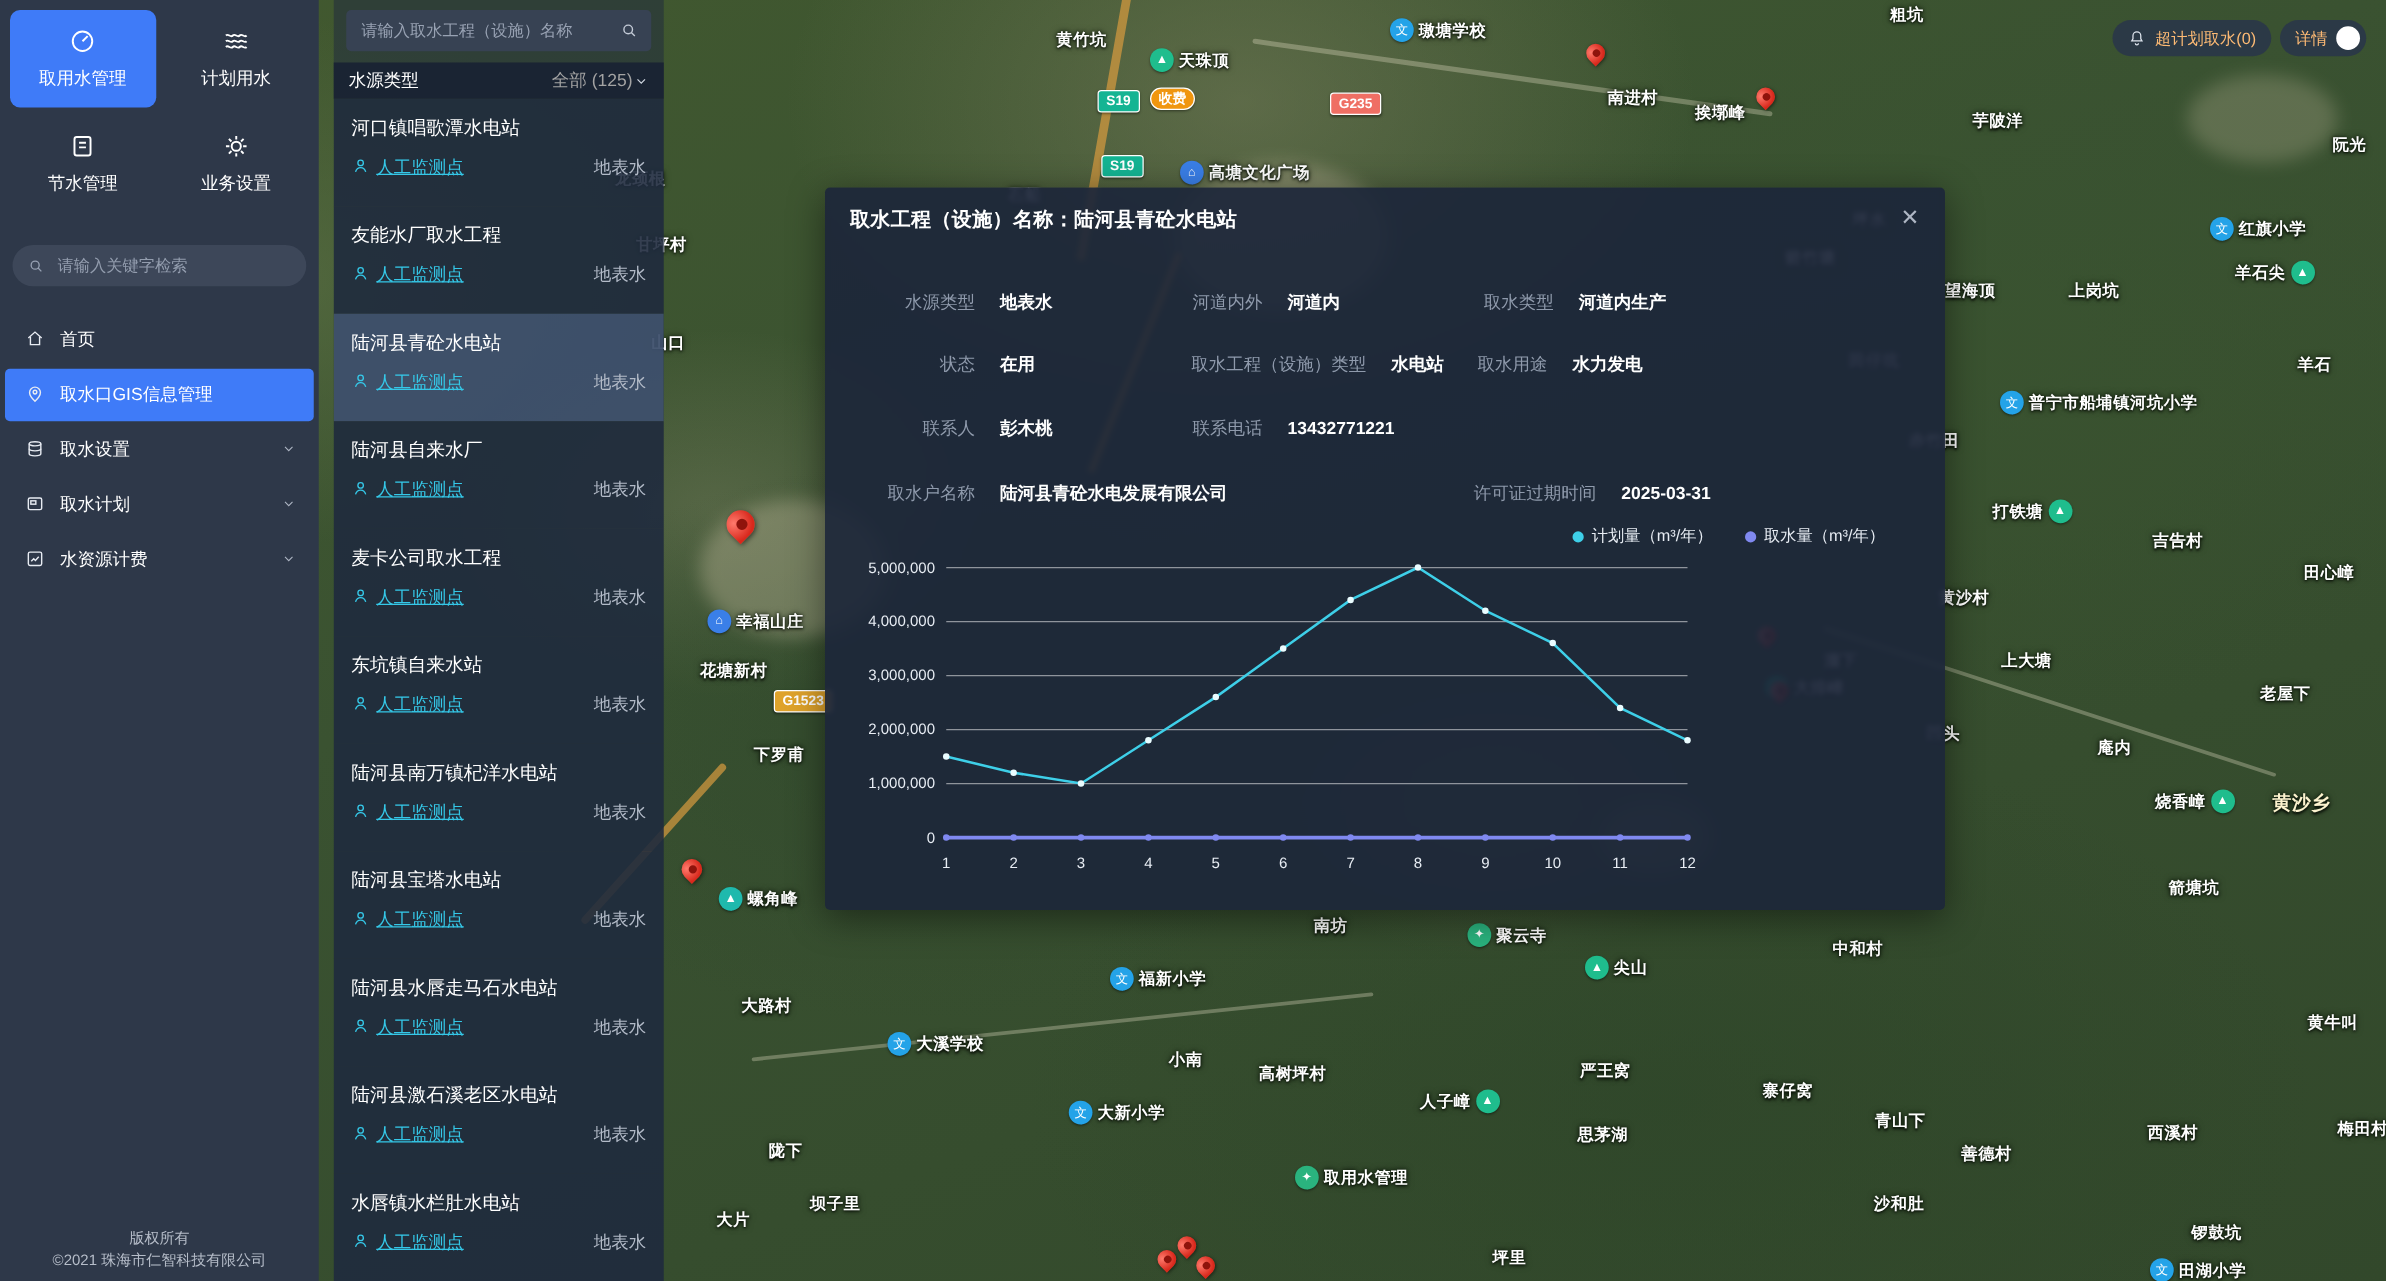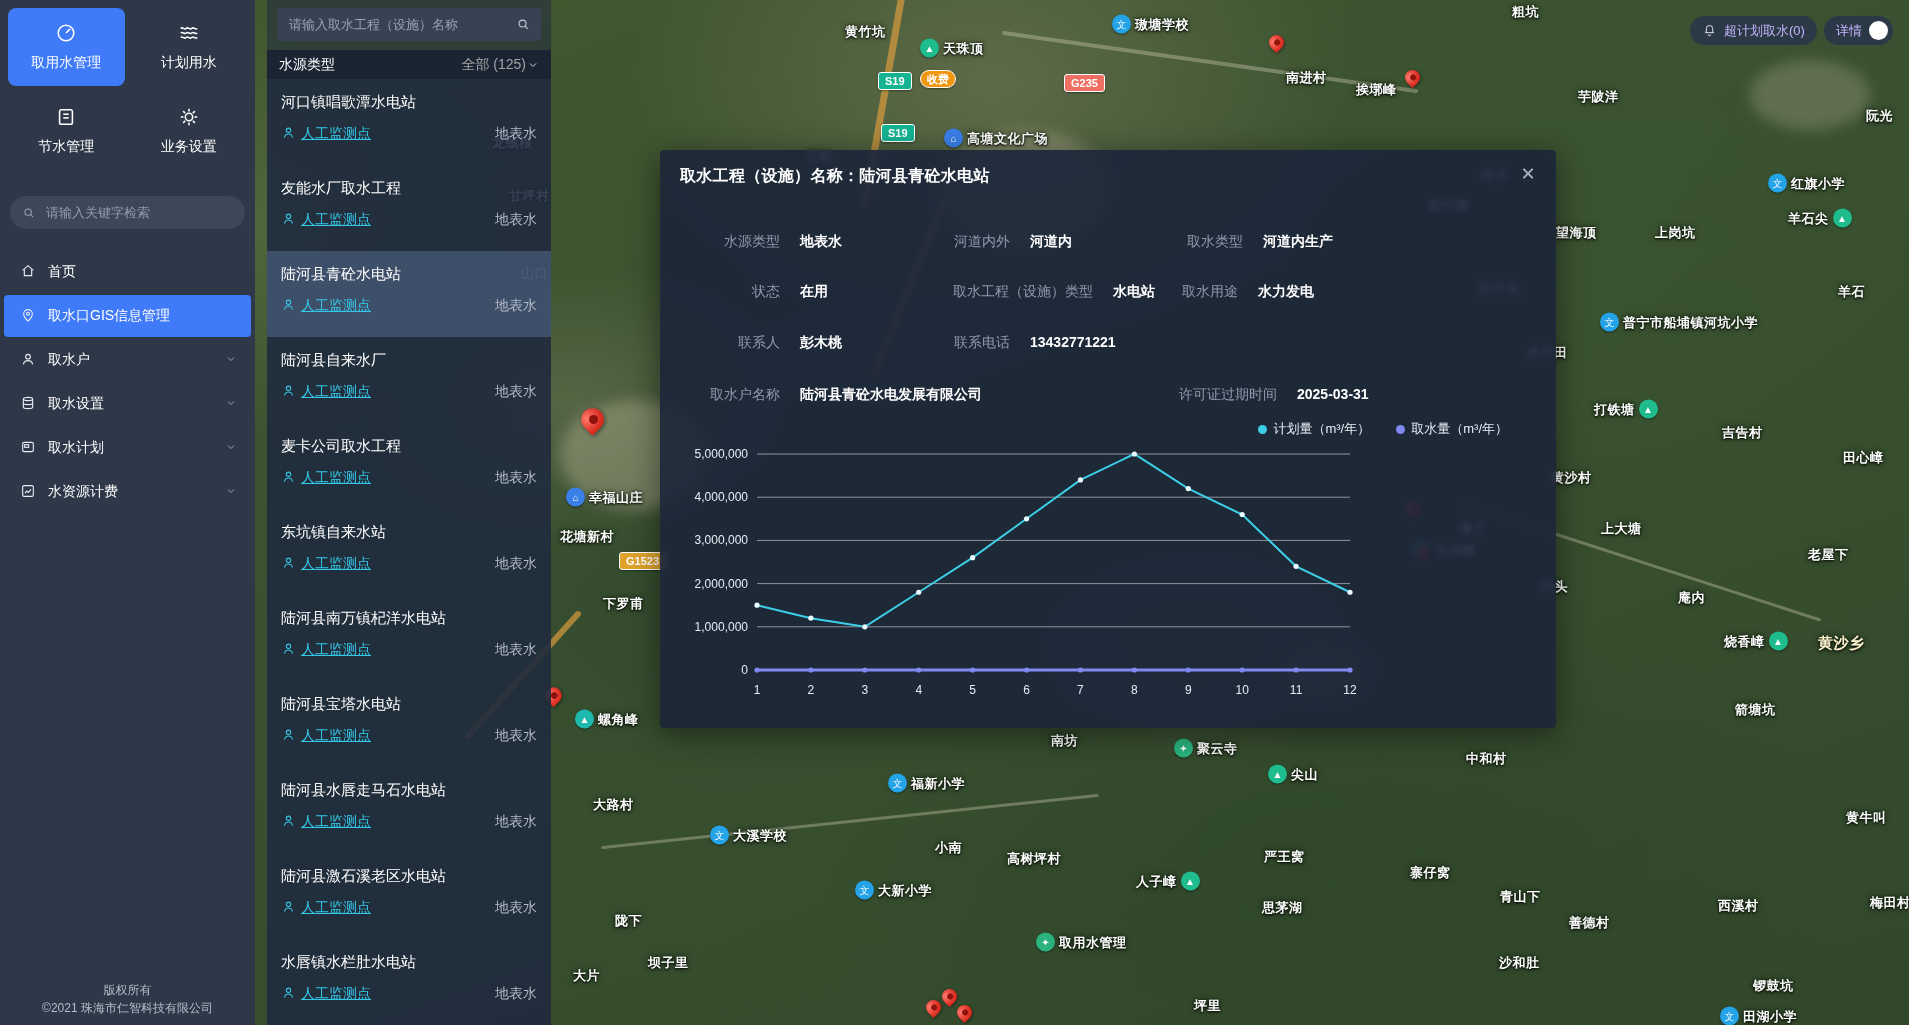--- a/index.html
+++ b/index.html
@@ -44,21 +44,21 @@
   .pin i{position:absolute;inset:4.5px;background:#8f130c;border-radius:50%}
 
   .shield{position:absolute;z-index:2;color:#fff;font-size:11px;font-weight:700;
     padding:1px 6px;border-radius:3px;border:1px solid #fff;line-height:14px;
     box-shadow:0 1px 2px rgba(0,0,0,.4)}
   .sh-green{background:#14b493}.sh-orange{background:#f0960f;border-radius:9px}
   .sh-red{background:#ef6f64}.sh-yellow{background:#dfa32b}
 
   
   .ctrl{position:absolute;top:16px;z-index:15;height:29px;display:flex;align-items:center;
-    background:rgba(41,53,74,.85);border-radius:15px;color:#c4b5fd;font-size:13px;gap:7px;
+    background:rgba(41,53,74,.85);border-radius:15px;color:#fdba74;font-size:13px;gap:7px;
     padding:0 12px;cursor:pointer}
   .ctrl svg{width:15px;height:15px;stroke:#dfe5ee;fill:none;stroke-width:1.6}
   #ctrl-alarm{left:1690px}
   #ctrl-detail{left:1824px;padding-right:5px}
   .knob{width:19px;height:19px;background:#fff;border-radius:50%}
 
   
   .sidebar{position:absolute;left:0;top:0;width:255px;height:1025px;background:#2e3849;z-index:10;
     color:#fff}
   .mod-grid{display:grid;grid-template-columns:1fr 1fr;gap:6px;padding:8px}
@@ -75,21 +75,21 @@
   .menu-item{height:42px;margin:2px 4px;display:flex;align-items:center;gap:12px;padding:0 16px;
     font-size:14px;border-radius:4px;cursor:pointer;position:relative}
   .menu-item.active{background:#3f7bf8}
   .menu-item svg{width:16px;height:16px;stroke:#e7ebf2;fill:none;stroke-width:1.7;flex:0 0 auto}
   .menu-item .chev{position:absolute;right:14px}
   .menu-item .chev svg{width:12px;height:12px;stroke:#aeb6c4}
   .side-footer{position:absolute;bottom:8px;width:100%;text-align:center;color:#b6bdc9;
     font-size:12px;line-height:18px}
 
   
-  .panel{position:absolute;left:267px;top:0;width:284px;height:1025px;z-index:5;
+  .panel{position:absolute;left:267px;top:0;width:264px;height:1025px;z-index:5;
     background:rgba(33,43,62,.55)}
   .p-search{position:absolute;left:10px;right:10px;top:8px;height:33px;background:rgba(56,66,86,.9);
     border-radius:4px;display:flex;align-items:center;padding:0 10px;gap:6px}
   .p-search input{background:transparent;border:none;outline:none;color:#dfe5ee;font-size:13px;width:100%}
   .p-search input::placeholder{color:#98a2b3}
   .p-search svg{width:15px;height:15px;stroke:#c3cad6;fill:none;stroke-width:1.8;flex:0 0 auto}
   .p-filter{position:absolute;left:0;right:0;top:50px;height:29px;background:rgba(25,34,51,.92);
     display:flex;align-items:center;justify-content:space-between;padding:0 12px;color:#fff;font-size:14px}
   .p-filter .fv{display:flex;align-items:center;gap:1px;color:#a3a3a3;cursor:pointer}
   .p-filter svg{width:12px;height:12px;stroke:#cfd6e0;fill:none;stroke-width:2}
@@ -451,30 +451,20 @@
             <path d="M6.5 9.5V19h11V9.5"></path>
           </svg></span>
         <span>首页</span>
       </div>
       <div class="menu-item active">
         <span><svg viewBox="0 0 24 24">
             <path d="M12 21s-6.5-6-6.5-10.5a6.5 6.5 0 1 1 13 0C18.5 15 12 21 12 21z"></path>
             <circle cx="12" cy="10" r="2.2"></circle>
           </svg></span>
         <span>取水口GIS信息管理</span>
-      </div>
-      <div class="menu-item">
-        <span><svg viewBox="0 0 24 24">
-            <circle cx="12" cy="8.5" r="3.5"></circle>
-            <path d="M5 20c1-4 4-5.5 7-5.5s6 1.5 7 5.5"></path>
-          </svg></span>
-        <span>取水户</span>
-        <span class="chev"><svg viewBox="0 0 24 24">
-            <path d="M6 9l6 6 6-6"></path>
-          </svg></span>
       </div>
       <div class="menu-item">
         <span><svg viewBox="0 0 24 24">
             <ellipse cx="12" cy="6" rx="7" ry="2.5"></ellipse>
             <path d="M5 6v12c0 1.4 3.1 2.5 7 2.5s7-1.1 7-2.5V6"></path>
             <path d="M5 12c0 1.4 3.1 2.5 7 2.5s7-1.1 7-2.5"></path>
           </svg></span>
         <span>取水设置</span>
         <span class="chev"><svg viewBox="0 0 24 24">
             <path d="M6 9l6 6 6-6"></path>

